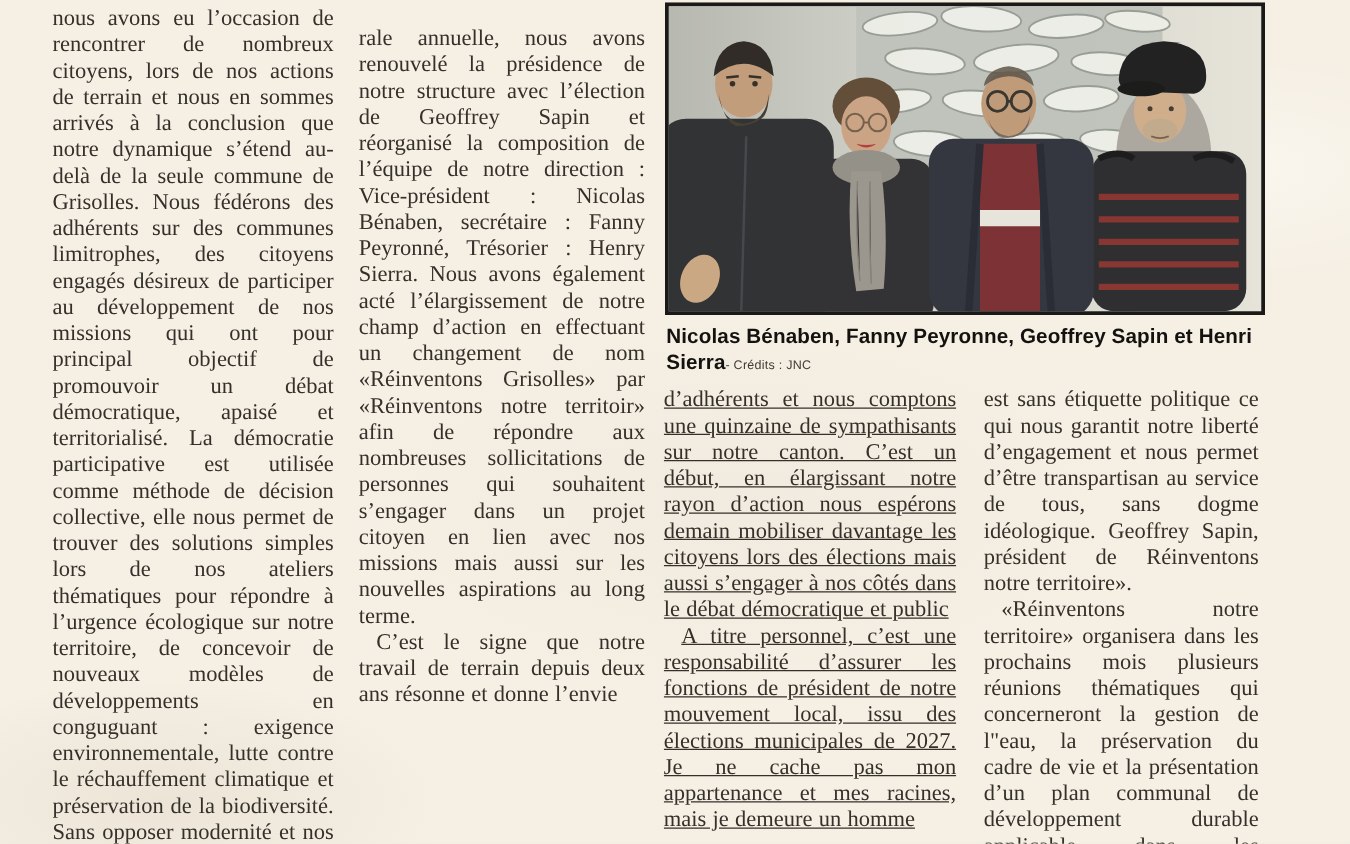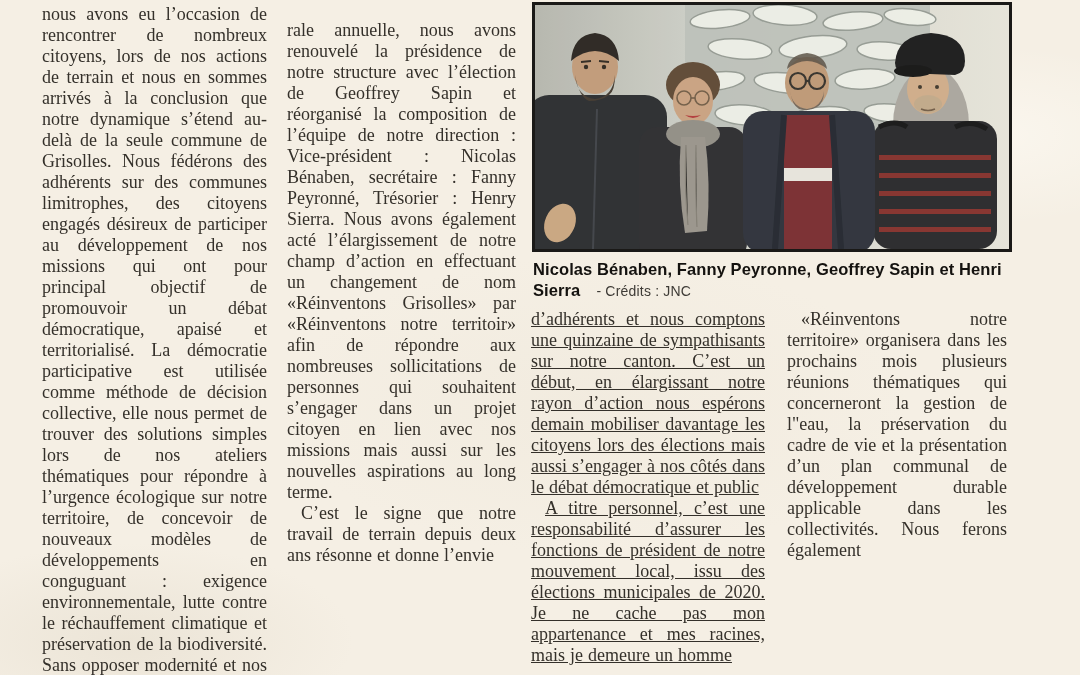--- a/index.html
+++ b/index.html
@@ -37,22 +37,22 @@
   }
   .photo-wrap svg{display:block;width:100%;height:100%;}
 
   .caption{
     position:absolute;left:533px;top:259px;width:486px;
     font-family:"Liberation Sans",sans-serif;
     font-size:16.5px;line-height:21px;color:#14120f;
     font-weight:bold;letter-spacing:0.1px;
   }
   .cap-credit{
-    font-weight:normal;font-size:14px;color:#3e3b36;letter-spacing:0.2px;
-    padding-left:16px;
+    font-weight:normal;font-size:10px;color:#3e3b36;letter-spacing:0.2px;
+    padding-left:0;
   }
 </style>
 </head>
 <body>
 
 <div class="page">
 
   <div class="col col1">
     <p>nous avons eu l’occasion de rencontrer de nombreux citoyens, lors de nos actions de terrain et nous en sommes arrivés à la conclusion que notre dynamique s’étend au-delà de la seule commune de Grisolles. Nous fédérons des adhérents sur des communes limitrophes, des citoyens engagés désireux de participer au développement de nos missions qui ont pour principal objectif de promouvoir un débat démocratique, apaisé et territorialisé. La démocratie participative est utilisée comme méthode de décision collective, elle nous permet de trouver des solutions simples lors de nos ateliers thématiques pour répondre à l’urgence écologique sur notre territoire, de concevoir de nouveaux modèles de développements en conguguant : exigence environnementale, lutte contre le réchauffement climatique et préservation de la biodiversité. Sans opposer modernité et nos racines, nous restons très attachés à la préservation du patrimoine local</p>
   </div>
@@ -165,20 +165,21 @@
       <rect x="0" y="0" width="474" height="244" fill="#e8ddc8" opacity="0.07"></rect>
     </svg>
   </div>
 
   <div class="caption">
     <span>Nicolas Bénaben, Fanny Peyronne, Geoffrey Sapin et Henri Sierra</span><span class="cap-credit">- Crédits : JNC</span>
   </div>
 
   <div class="col col3">
     <p>d’adhérents et nous comptons une quinzaine de sympathisants sur notre canton. C’est un début, en élargissant notre rayon d’action nous espérons demain mobiliser davantage les citoyens lors des élections mais aussi s’engager à nos côtés dans le débat démocratique et public</p>
-    <p class="indent">A titre personnel, c’est une responsabilité d’assurer les fonctions de président de notre mouvement local, issu des élections municipales de 2020. Je ne cache pas mon appartenance et mes racines, mais je demeure un homme</p>
+    <p class="indent">A titre personnel, c’est une responsabilité d’assurer les fonctions de président de notre mouvement local, issu des élections municipales de 2027. Je ne cache pas mon appartenance et mes racines, mais je demeure un homme</p>
   </div>
 
   <div class="col col4">
+    <p>est sans étiquette politique ce qui nous garantit notre liberté d’engagement et nous permet d’être transpartisan au service de tous, sans dogme idéologique. Geoffrey Sapin, président de Réinventons notre territoire».</p>
     <p class="indent">«Réinventons notre territoire» organisera dans les prochains mois plusieurs réunions thématiques qui concerneront la gestion de l"eau, la préservation du cadre de vie et la présentation d’un plan communal de développement durable applicable dans les collectivités. Nous ferons également</p>
   </div>
 
 </div>
 
 </body></html>

